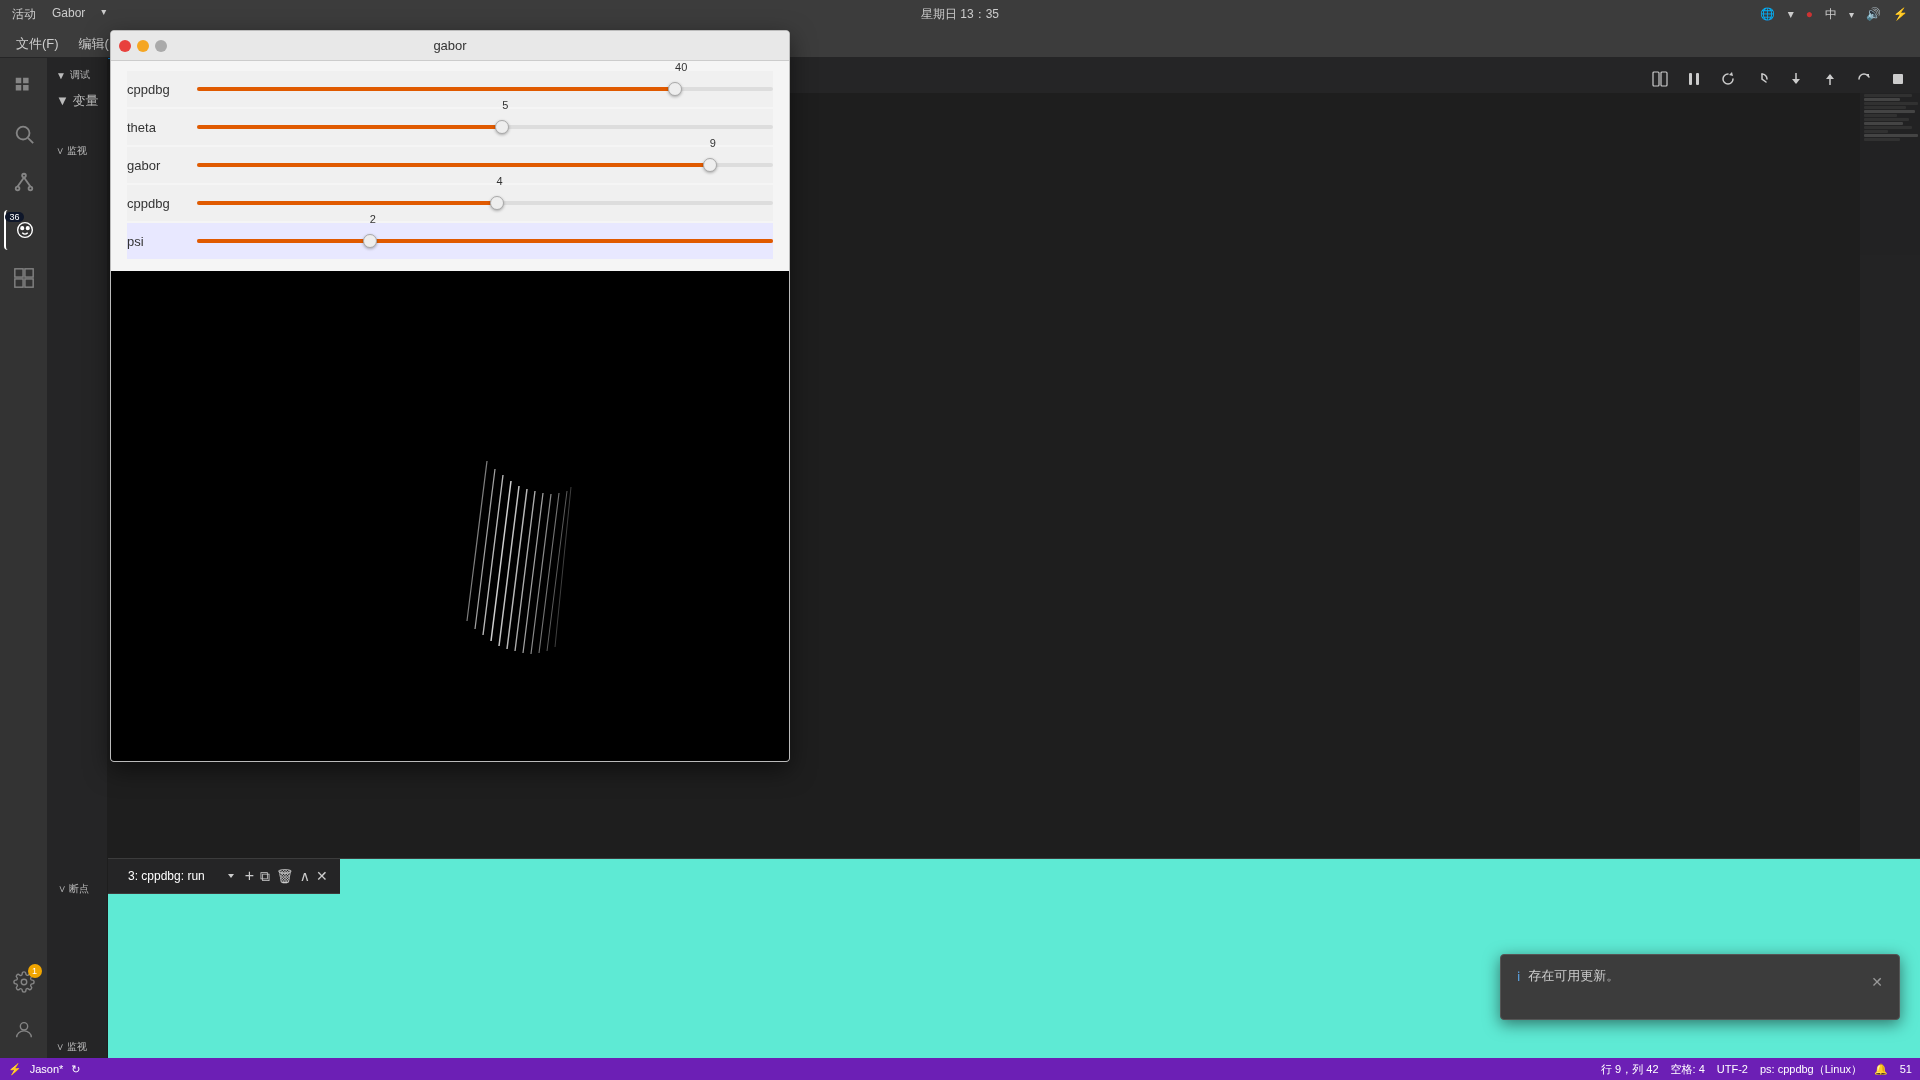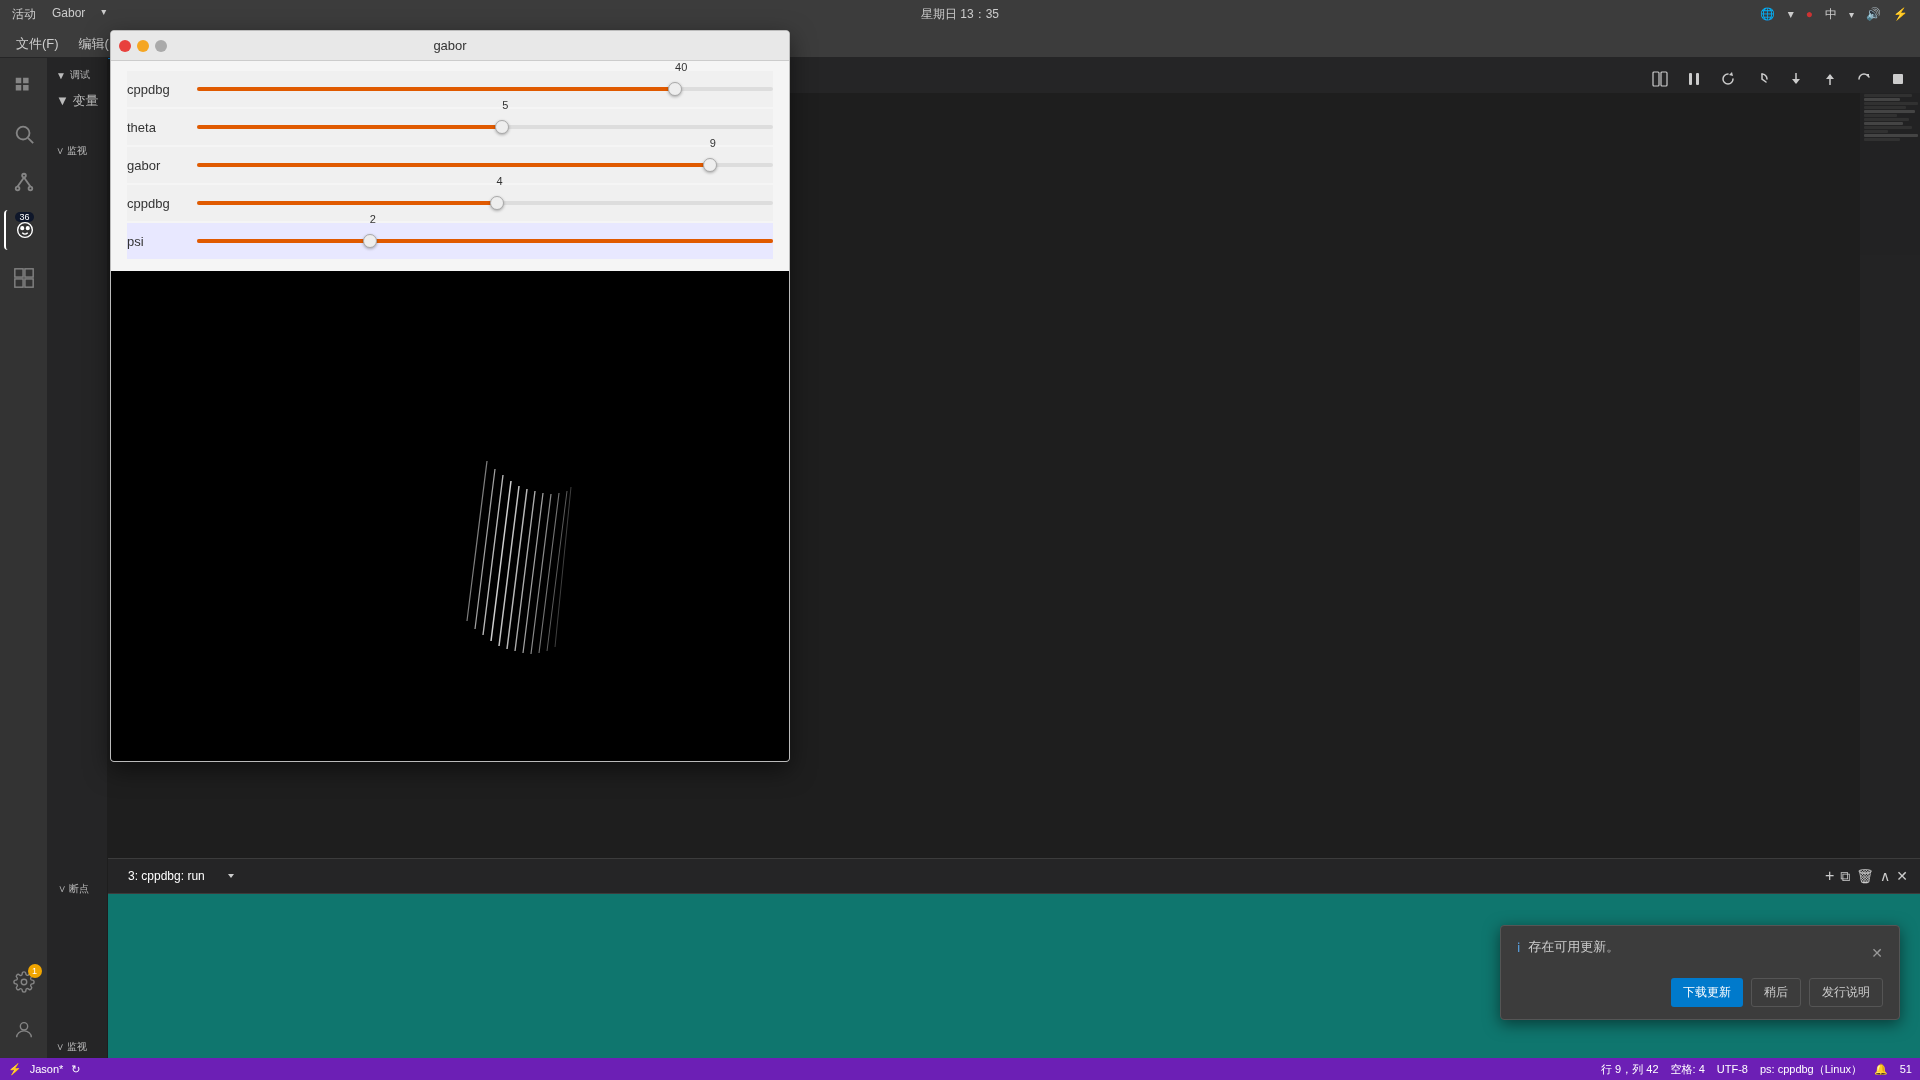--- a/index.html
+++ b/index.html
@@ -83,21 +83,21 @@
       justify-content: center;
       cursor: pointer;
       border-radius: 4px;
       font-size: 20px;
       color: #858585;
       position: relative;
     }
     .activity-icon.active { color: #fff; border-left: 2px solid #fff; }
     .activity-icon .badge {
       position: absolute;
-      top: 2px; right: 10px;
+      top: 2px; right: 20px;
       background: #0f172a;
       color: #fff;
       font-size: 9px;
       border-radius: 10px;
       padding: 0 4px;
       min-width: 16px;
       text-align: center;
     }
     .activity-bottom {
       margin-top: auto;
@@ -167,24 +167,24 @@
       position: relative;
     }
     .code-line {
       line-height: 1.6;
       white-space: nowrap;
     }
 
     
     .terminal-panel {
       height: 200px;
-      background: #0f766e;
+      background: #5eead4;
       border-top: 1px solid #3c3c3c;
       display: flex;
-      flex-direction: column;
+      flex-direction: row;
     }
     .terminal-header {
       height: 35px;
       background: #252526;
       display: flex;
       align-items: center;
       padding: 0 12px;
       font-size: 12px;
       gap: 8px;
       border-bottom: 1px solid #3c3c3c;
@@ -634,21 +634,21 @@
     </div>
   </div>
 
   <div class="status-bar">
     <span>⚡</span>
     <span>Jason*</span>
     <span>↻</span>
     <div class="status-bar-right">
       <span>行 9，列 42</span>
       <span>空格: 4</span>
-      <span>UTF-8</span>
+      <span>UTF-2</span>
       <span>ps: cppdbg（Linux）</span>
       <span>🔔</span>
       <span>51</span>
     </div>
   </div>
 </div>
 
 <div class="gabor-window">
   <div class="gabor-titlebar">
     <div class="gabor-titlebar-btns">
@@ -739,18 +739,13 @@
 </div>
 
 <div class="update-notification">
   <div class="update-notification-header">
     <div class="update-notification-content">
       <span style="color:#5ba4e5;">ℹ</span>
       <span>存在可用更新。</span>
     </div>
     <div style="cursor:pointer; color:#999; font-size:14px;">✕</div>
   </div>
-  <div class="update-notification-buttons">
-    <button class="btn-update">下载更新</button>
-    <button class="btn-cancel">稍后</button>
-    <button class="btn-release">发行说明</button>
-  </div>
 </div>
 
 </body></html>

